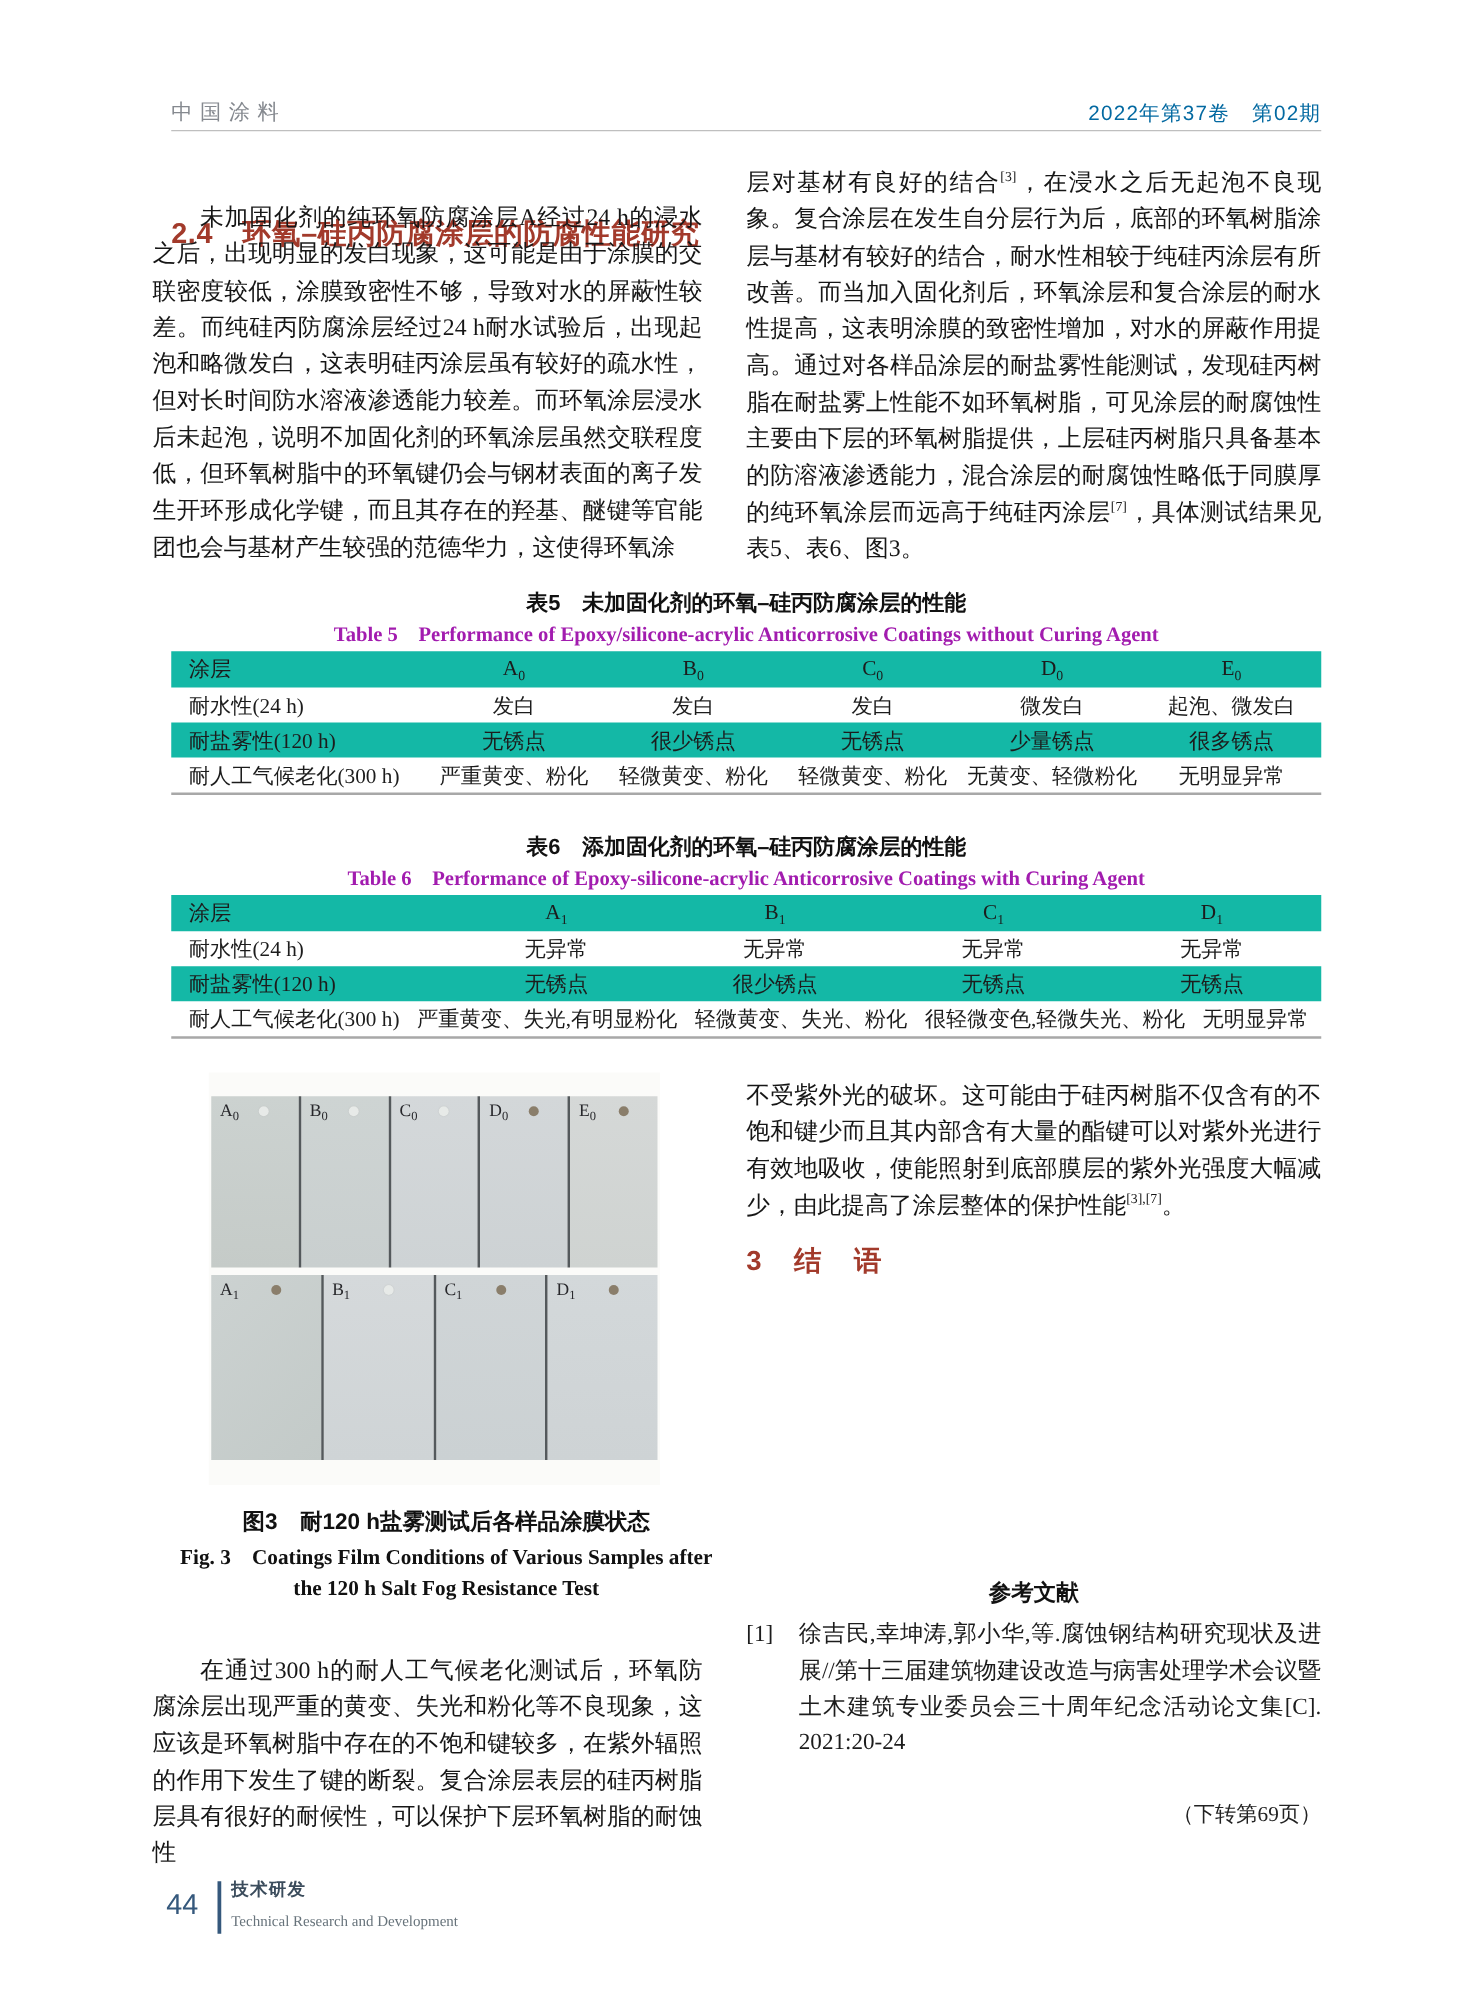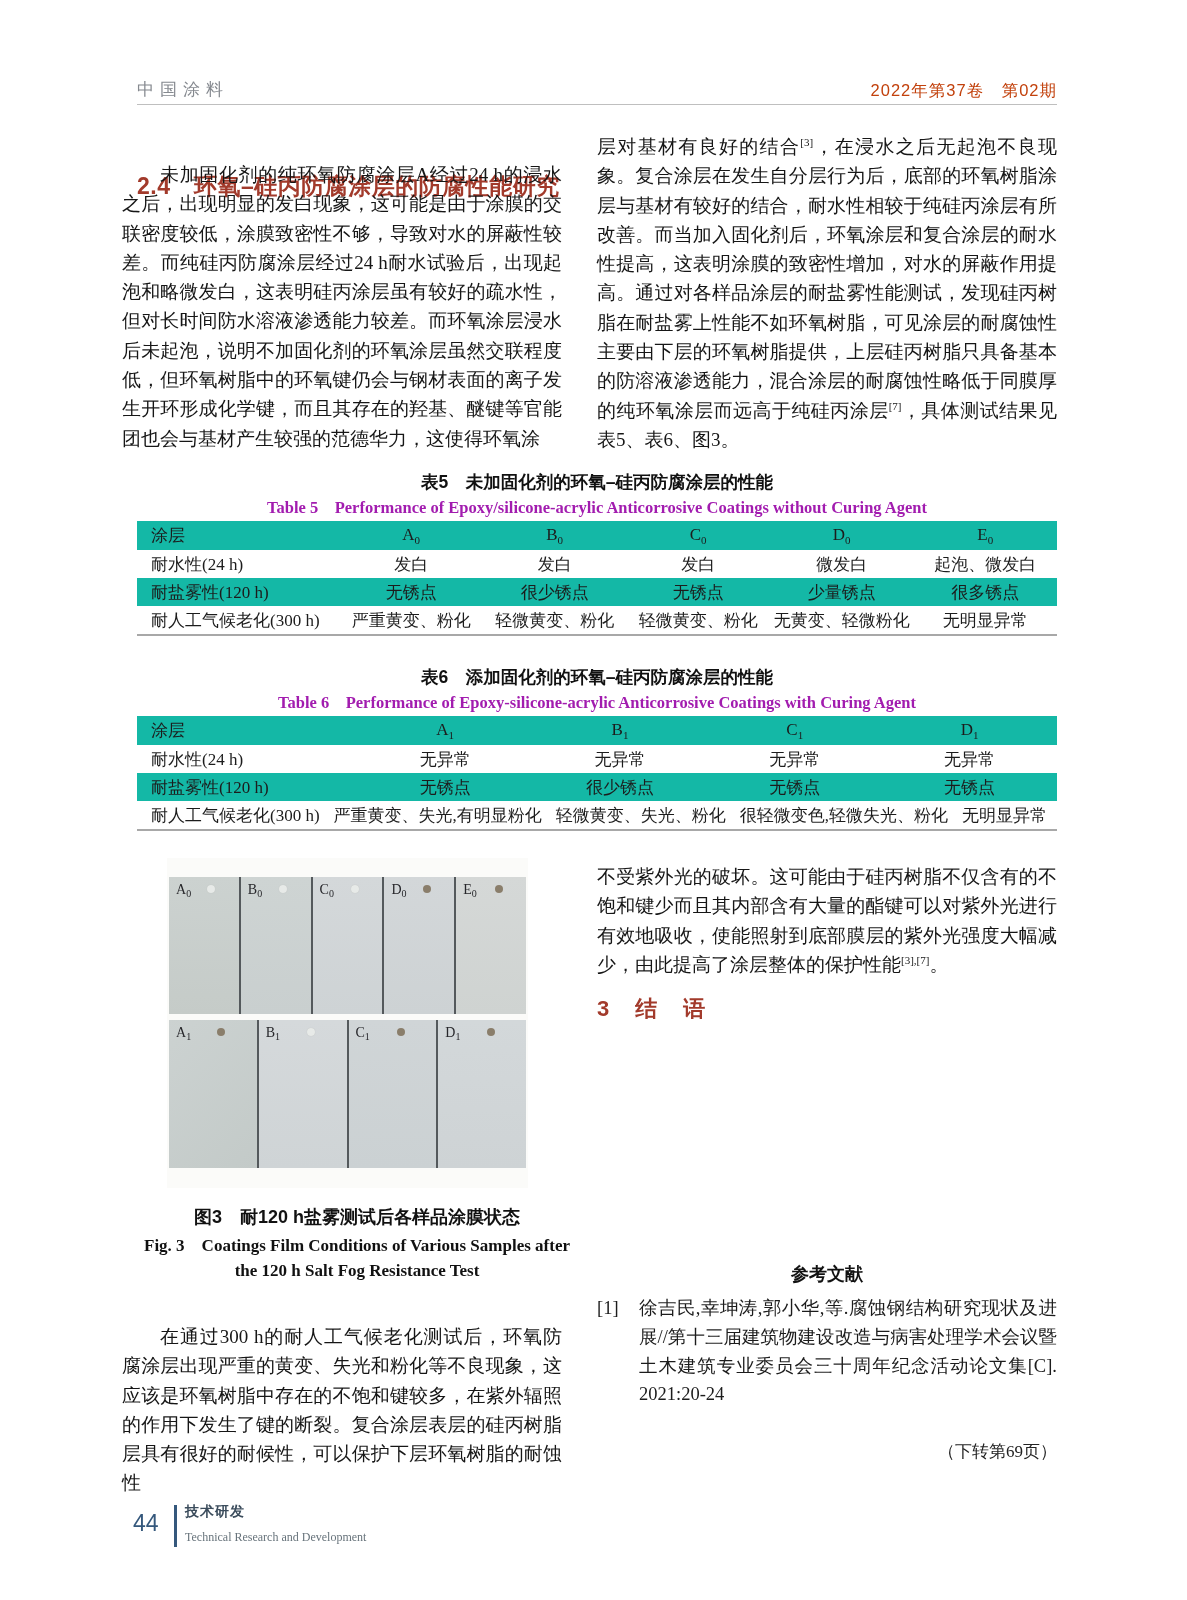--- a/index.html
+++ b/index.html
@@ -2,21 +2,21 @@
 <html><head>
 <meta charset="utf-8">
 <style>
   html,body{margin:0;padding:0;background:#ffffff;}
   .page{position:relative;width:1187px;height:1600px;background:#ffffff;overflow:hidden;
         font-family:"Liberation Serif","DejaVu Serif",serif;color:#1c1c1c;}
   .abs{position:absolute;}
 
   
   .journal{left:137px;top:78px;font-size:17px;color:#85898f;letter-spacing:6px;font-family:"Liberation Sans",sans-serif;}
-  .issue{left:597px;top:80px;width:460px;text-align:right;font-size:16.5px;color:#c2410c;font-family:"Liberation Sans",sans-serif;letter-spacing:1px;}
+  .issue{left:597px;top:80px;width:460px;text-align:right;font-size:16.5px;color:#0369a1;font-family:"Liberation Sans",sans-serif;letter-spacing:1px;}
   .hline{left:137px;top:104px;width:920px;height:0;border-top:1.5px solid #bfbfbf;}
 
   
   .para{font-size:19px;line-height:29.3px;text-align:justify;color:#161616;}
   .para.indent{text-indent:2em;}
   sup.cite{font-size:11px;line-height:0;}
   .lcol{left:122px;width:440px;}
   .rcol{left:597px;width:460px;}
 
   .sec-head{font-family:"Liberation Sans",sans-serif;font-weight:bold;color:#a23a2b;}

